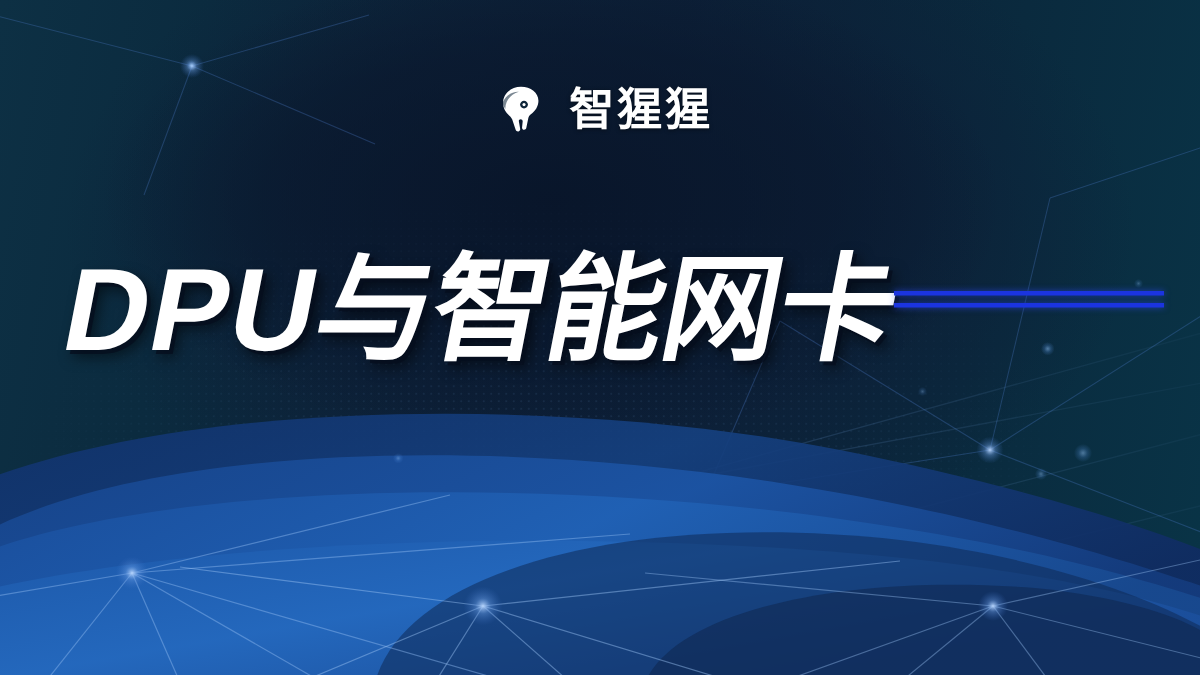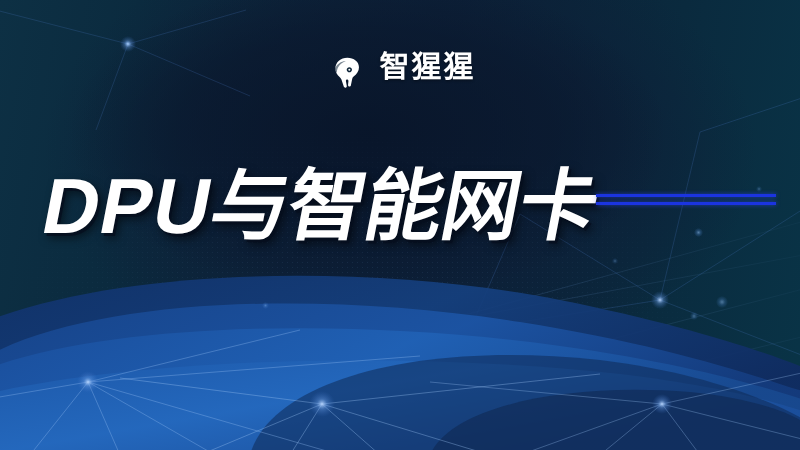--- a/index.html
+++ b/index.html
@@ -53,20 +53,21 @@
     background: radial-gradient(circle, rgba(150,200,255,0.95) 0%, rgba(90,150,230,0.45) 35%, rgba(60,110,200,0) 72%);
     pointer-events: none;
   }
 
   
   .logo {
     position: absolute;
     left: 0; right: 0;
     top: 52px;
     display: flex;
+    align-items: center;
     justify-content: center;
     gap: 11px;
     z-index: 6;
   }
   .logo-mark {
     width: 44px;
     height: 44px;
     display: block;
   }
   .logo-word {

